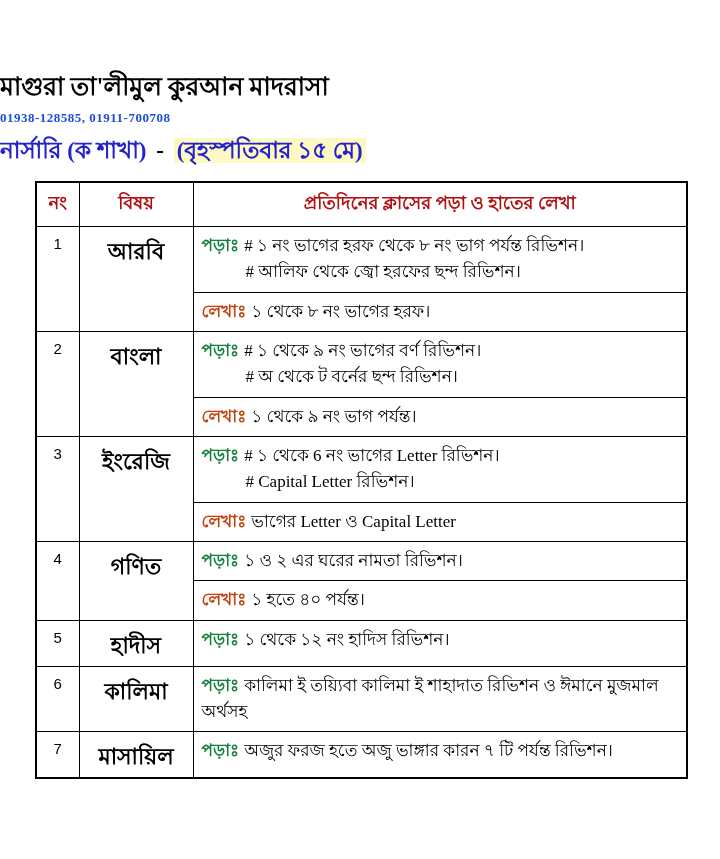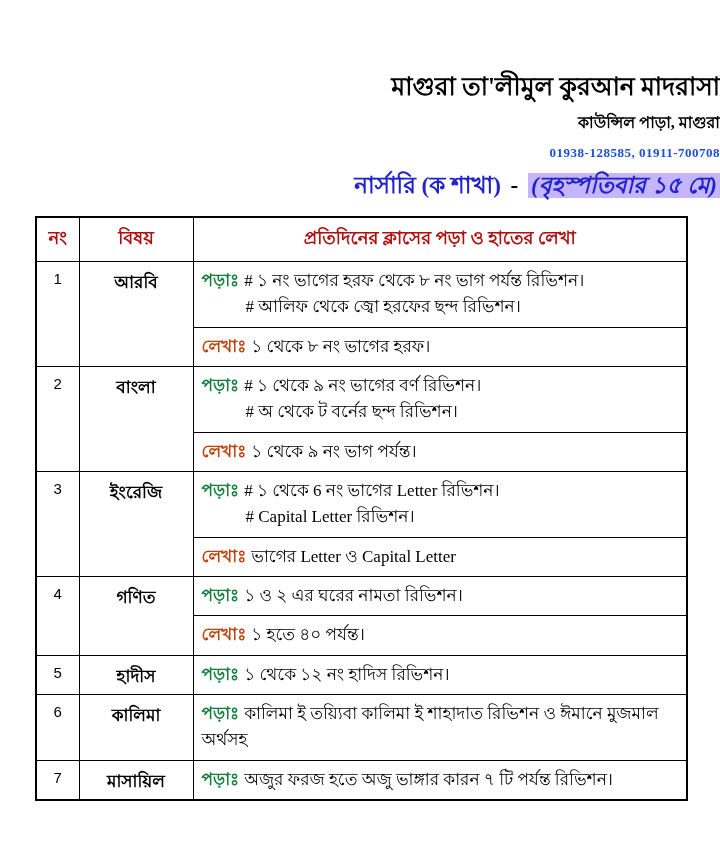--- a/index.html
+++ b/index.html
@@ -10,22 +10,21 @@
   }
   .page {
     position: relative;
     width: 720px;
     height: 859px;
     background: #ffffff;
     overflow: hidden;
   }
   .doc-header {
     padding-top: 72px;
-    text-align: right;
-    padding-left: 38px;
+    text-align: left;
   }
   .doc-title {
     font-size: 25px;
     font-weight: bold;
     color: #000000;
     line-height: 1.2;
     margin: 0;
   }
   .doc-subtitle {
     font-size: 16px;
@@ -42,23 +41,22 @@
   }
   .class-line {
     font-size: 23px;
     font-weight: bold;
     margin: 6px 0 0 0;
   }
   .class-name { color: #2323cc; }
   .class-sep  { color: #000000; padding: 0 4px; }
   .date-chip  {
     color: #2323cc;
-    background: #c4b5fd;
+    background: #fef9c3;
     padding: 0 3px;
-    font-style: italic;
   }
   table.lesson-table {
     border-collapse: collapse;
     table-layout: fixed;
     width: 653px;
     margin: 10px 0 0 35px;
     border: 2px solid #000000;
   }
   .lesson-table col.c-no      { width: 43px;  }
   .lesson-table col.c-subject { width: 114px; }
@@ -75,21 +73,21 @@
     padding: 6px 4px;
   }
   td.cell-no {
     font-family: "Liberation Sans", sans-serif;
     font-size: 15px;
     text-align: center;
     padding-top: 8px;
     color: #000000;
   }
   td.cell-subject {
-    font-size: 17px;
+    font-size: 22px;
     font-weight: bold;
     text-align: center;
     padding-top: 7px;
     color: #000000;
   }
   td.cell-content {
     font-size: 17px;
     color: #000000;
     padding: 6px 10px 6px 8px;
     line-height: 1.55;
@@ -98,21 +96,20 @@
   .lekha-label { color: #c2410c; font-weight: bold; margin-right: 5px; }
   .extra-line  { display: block; padding-left: 44px; }
 </style>
 </head>
 <body>
 
 <div class="page">
 
   <div class="doc-header">
     <div class="doc-title">মাগুরা তা'লীমুল কুরআন মাদরাসা</div>
-    <div class="doc-subtitle">কাউন্সিল পাড়া, মাগুরা</div>
     <div class="doc-phones">01938-128585, 01911-700708</div>
     <div class="class-line">
       <span class="class-name">নার্সারি (ক শাখা)</span>
       <span class="class-sep">-</span>
       <span class="date-chip">(বৃহস্পতিবার ১৫ মে)</span>
     </div>
   </div>
 
   <table class="lesson-table">
     <colgroup>

